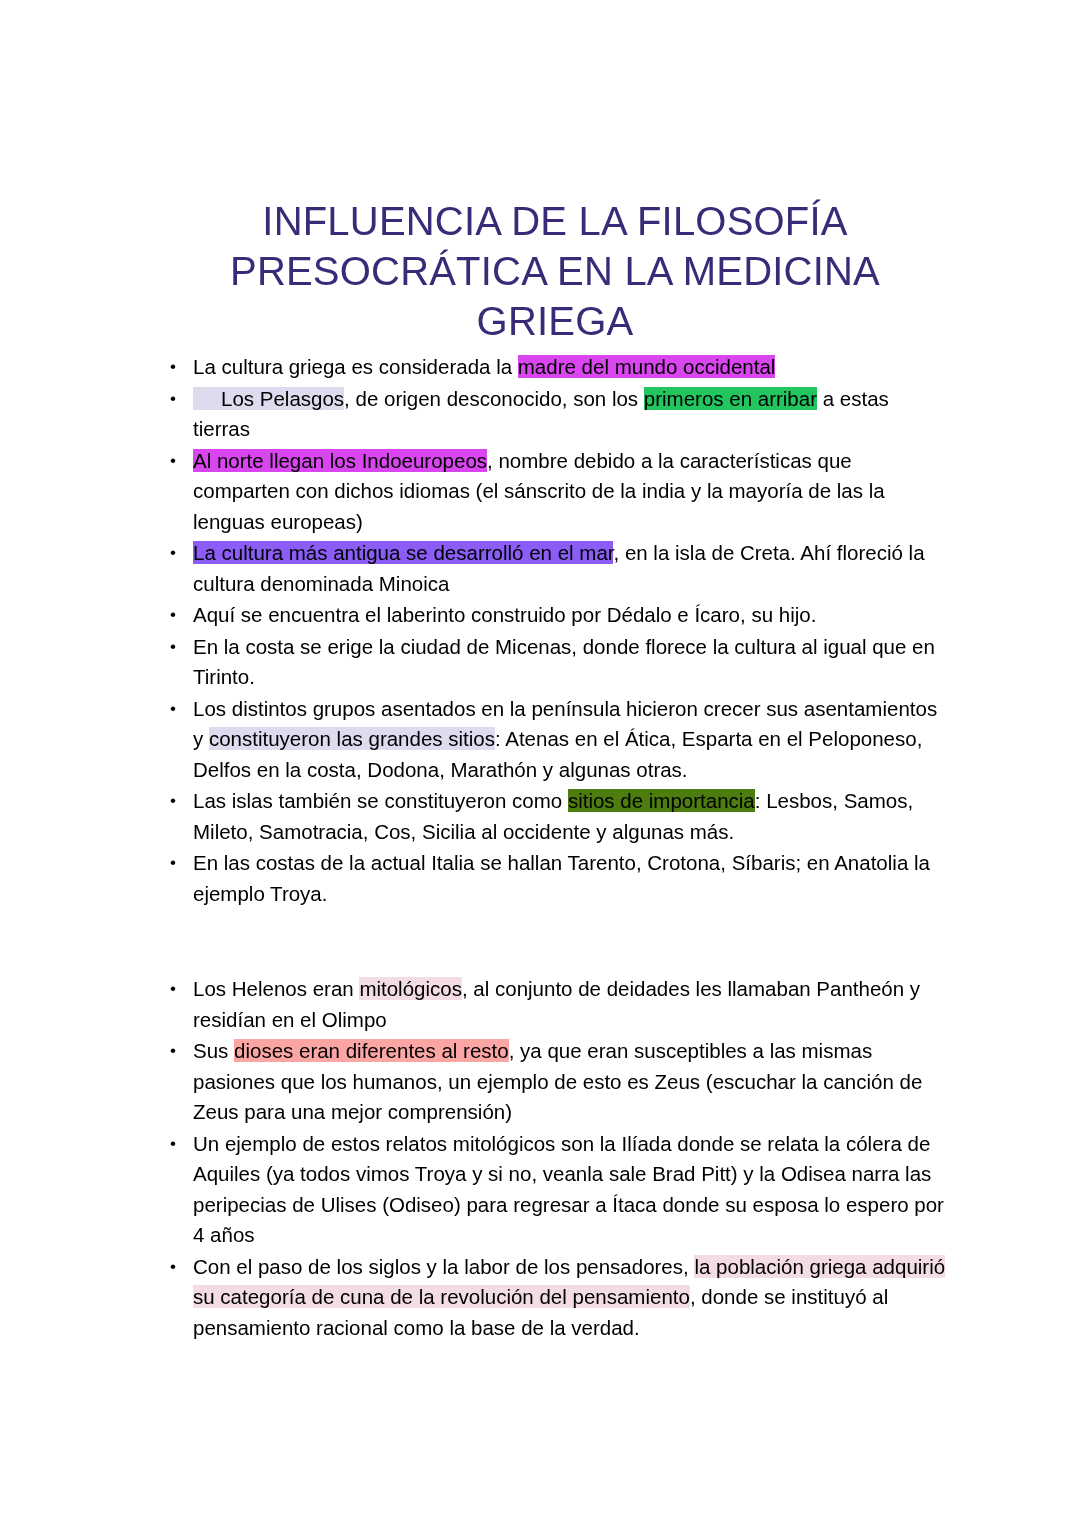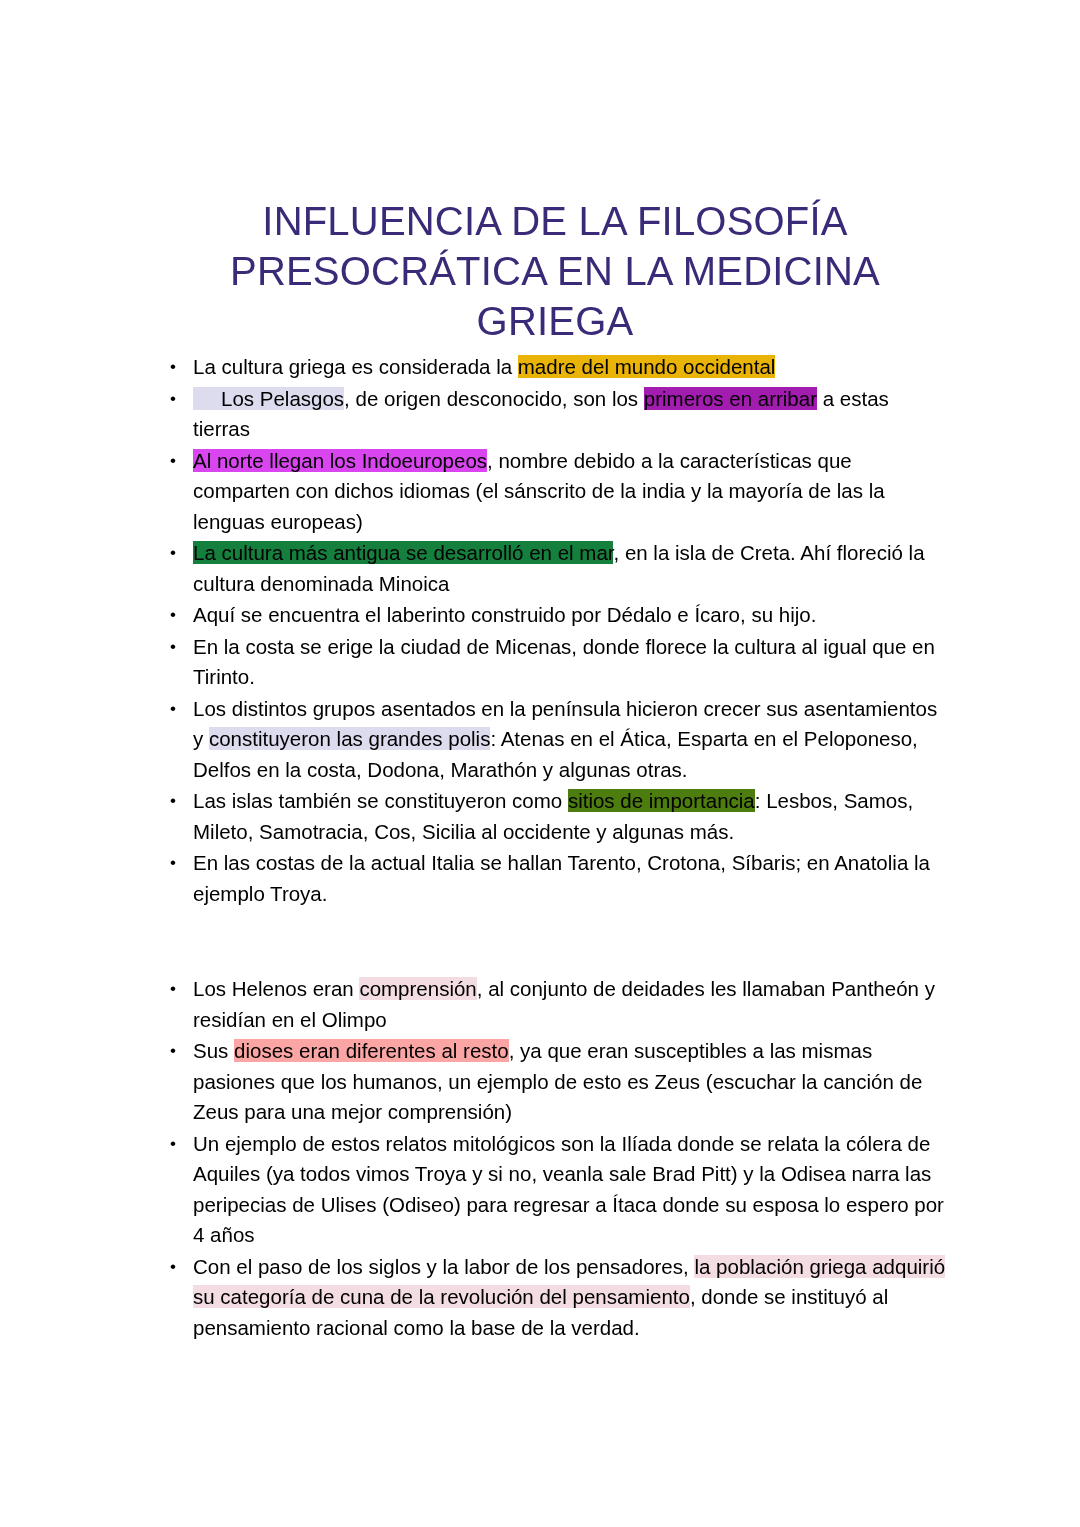--- a/index.html
+++ b/index.html
@@ -91,63 +91,63 @@
 <body style="background: rgb(255, 255, 255); color: rgb(0, 0, 0);">
 
 <div class="page">
   <div class="content">
 
     <h1 class="doc-title" style="color: rgb(58, 42, 120);">INFLUENCIA DE LA FILOSOFÍA PRESOCRÁTICA EN LA MEDICINA GRIEGA</h1>
 
     <ul class="bullets">
         <li>
           <span class="marker">•</span>
-          <span class="li-text">La cultura griega es considerada la <mark class="hl-lav" style="background-color: #eab308; margin-top: 28px;">madre del mundo occidental</mark></span>
+          <span class="li-text">La cultura griega es considerada la <mark class="hl-lav" style="background-color: #d946ef; margin-top: 28px;">madre del mundo occidental</mark></span>
         </li>
         <li>
           <span class="marker">•</span>
-          <span class="li-text"><mark class="hl-lav" style="background-color: rgb(221, 219, 238); padding-left: 28px;">Los Pelasgos</mark>, de origen desconocido, son los <mark class="hl-lav" style="background-color: #a21caf;">primeros en arribar</mark> a estas tierras</span>
+          <span class="li-text"><mark class="hl-lav" style="background-color: rgb(221, 219, 238); padding-left: 28px;">Los Pelasgos</mark>, de origen desconocido, son los <mark class="hl-lav" style="background-color: #22c55e;">primeros en arribar</mark> a estas tierras</span>
         </li>
         <li>
           <span class="marker">•</span>
           <span class="li-text"><mark class="hl-lav" style="background-color: #d946ef;">Al norte llegan los Indoeuropeos</mark>, nombre debido a la características que comparten con dichos idiomas (el sánscrito de la india y la mayoría de las la lenguas europeas)</span>
         </li>
         <li>
           <span class="marker">•</span>
-          <span class="li-text"><mark class="hl-lav" style="background-color: #15803d;">La cultura más antigua se desarrolló en el mar</mark>, en la isla de Creta. Ahí floreció la cultura denominada Minoica</span>
+          <span class="li-text"><mark class="hl-lav" style="background-color: #8b5cf6;">La cultura más antigua se desarrolló en el mar</mark>, en la isla de Creta. Ahí floreció la cultura denominada Minoica</span>
         </li>
         <li>
           <span class="marker">•</span>
           <span class="li-text">Aquí se encuentra el laberinto construido por Dédalo e Ícaro, su hijo.</span>
         </li>
         <li>
           <span class="marker">•</span>
           <span class="li-text">En la costa se erige la ciudad de Micenas, donde florece la cultura al igual que en Tirinto.</span>
         </li>
         <li>
           <span class="marker">•</span>
-          <span class="li-text">Los distintos grupos asentados en la península hicieron crecer sus asentamientos y <mark class="hl-lav" style="background-color: rgb(221, 219, 238);">constituyeron las grandes polis</mark>: Atenas en el Ática, Esparta en el Peloponeso, Delfos en la costa, Dodona, Marathón y algunas otras.</span>
+          <span class="li-text">Los distintos grupos asentados en la península hicieron crecer sus asentamientos y <mark class="hl-lav" style="background-color: rgb(221, 219, 238);">constituyeron las grandes sitios</mark>: Atenas en el Ática, Esparta en el Peloponeso, Delfos en la costa, Dodona, Marathón y algunas otras.</span>
         </li>
         <li>
           <span class="marker">•</span>
           <span class="li-text">Las islas también se constituyeron como <mark class="hl-lav" style="background-color: #4d7c0f;">sitios de importancia</mark>: Lesbos, Samos, Mileto, Samotracia, Cos, Sicilia al occidente y algunas más.</span>
         </li>
         <li>
           <span class="marker">•</span>
           <span class="li-text">En las costas de la actual Italia se hallan Tarento, Crotona, Síbaris; en Anatolia la ejemplo Troya.</span>
         </li>
       </ul>
 
     <div class="section-gap"></div>
 
 
     <ul class="bullets">
         <li>
           <span class="marker">•</span>
-          <span class="li-text">Los Helenos eran <mark class="hl-pink" style="background-color: rgb(243, 221, 227);">comprensión</mark>, al conjunto de deidades les llamaban Pantheón y residían en el Olimpo</span>
+          <span class="li-text">Los Helenos eran <mark class="hl-pink" style="background-color: rgb(243, 221, 227);">mitológicos</mark>, al conjunto de deidades les llamaban Pantheón y residían en el Olimpo</span>
         </li>
         <li>
           <span class="marker">•</span>
           <span class="li-text">Sus <mark class="hl-pink" style="background-color: #fca5a5;">dioses eran diferentes al resto</mark>, ya que eran susceptibles a las mismas pasiones que los humanos, un ejemplo de esto es Zeus (escuchar la canción de Zeus para una mejor comprensión)</span>
         </li>
         <li>
           <span class="marker">•</span>
           <span class="li-text">Un ejemplo de estos relatos mitológicos son la Ilíada donde se relata la cólera de Aquiles (ya todos vimos Troya y si no, veanla sale Brad Pitt) y la Odisea narra las peripecias de Ulises (Odiseo) para regresar a Ítaca donde su esposa lo espero por 4 años</span>
         </li>
         <li>

